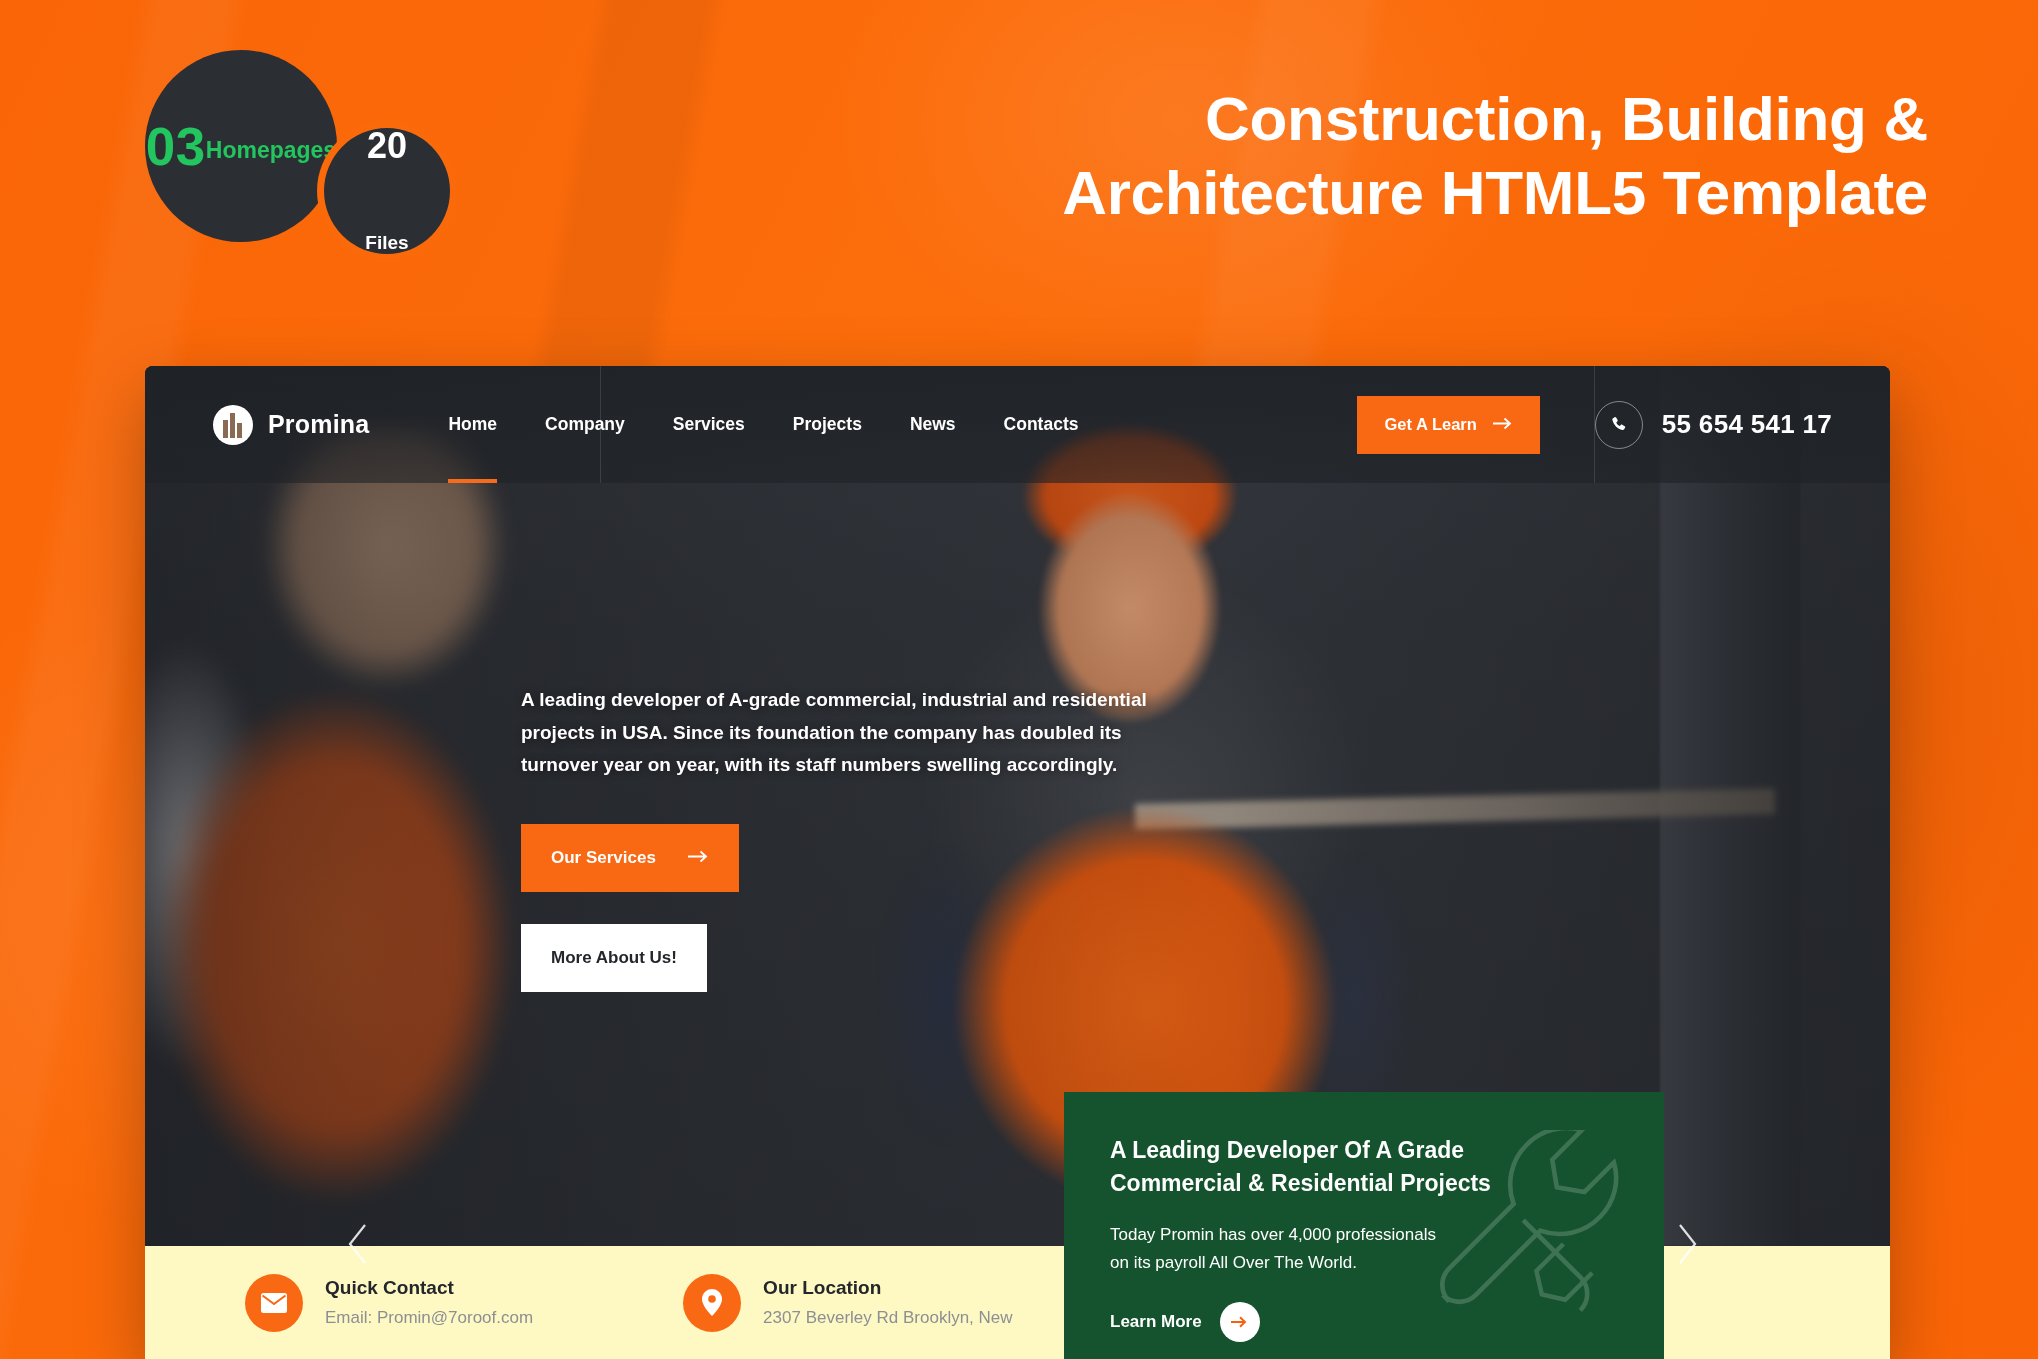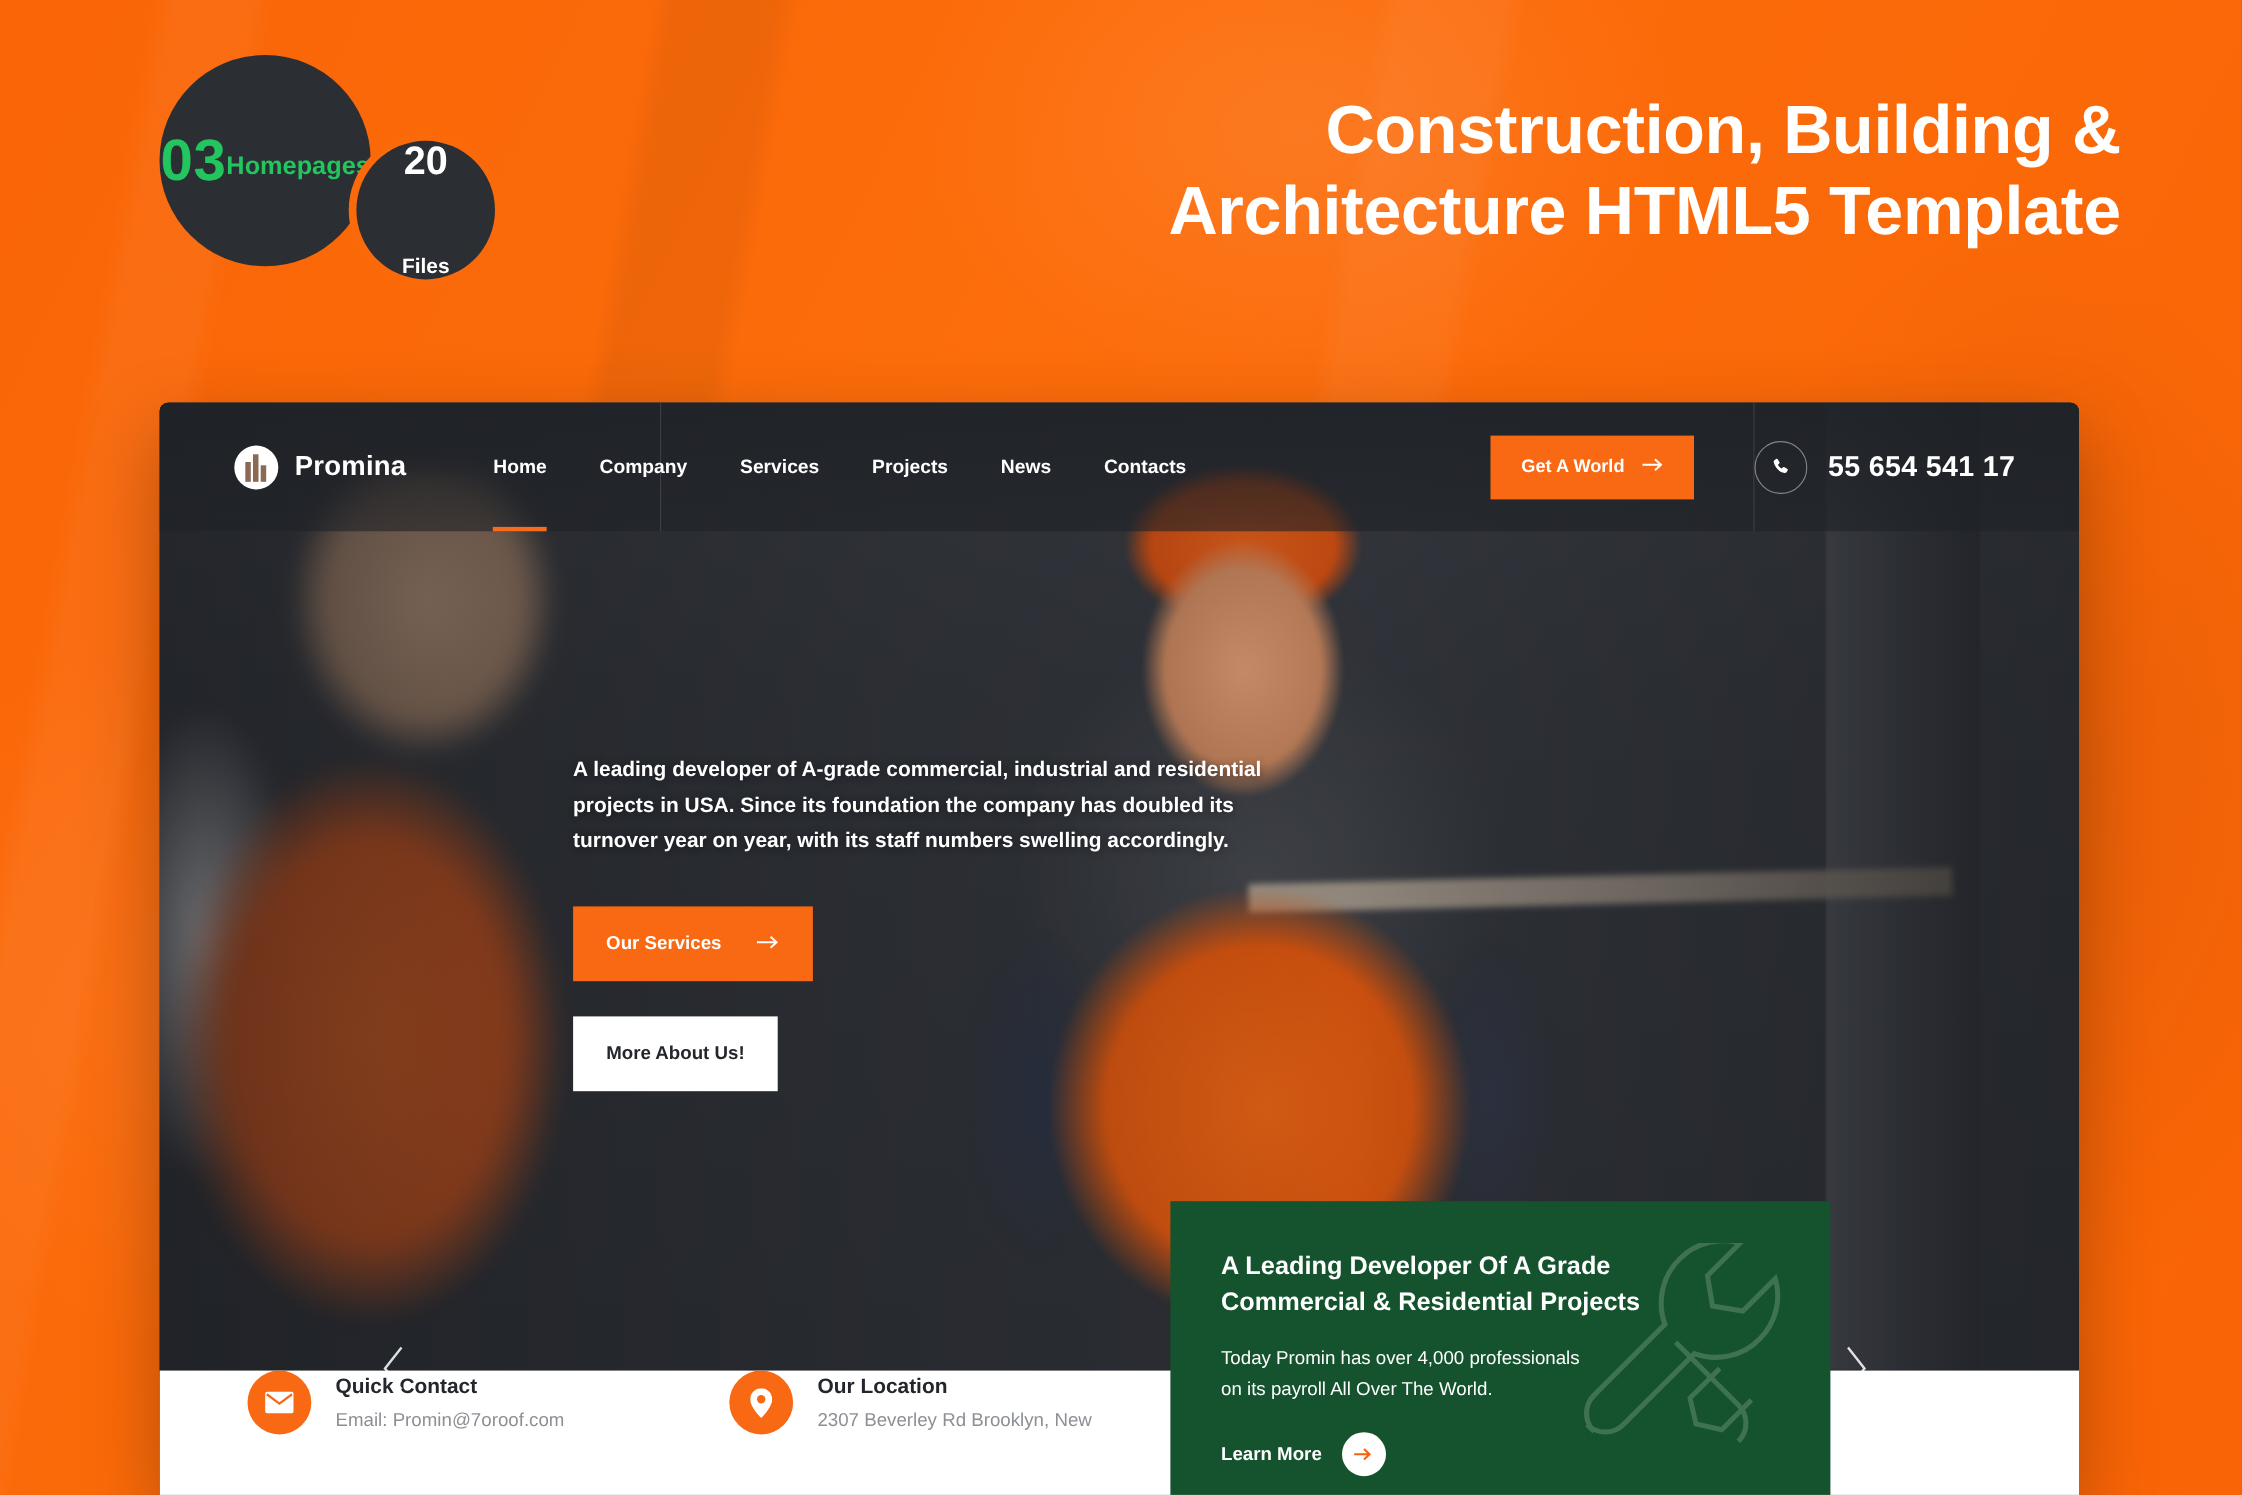--- a/index.html
+++ b/index.html
@@ -178,22 +178,22 @@
   .info-card p{ font-size:17px; line-height:1.62; margin-top:22px; position:relative; }
   .learn{ display:flex; align-items:center; gap:18px; margin-top:26px; cursor:pointer; position:relative; }
   .learn .txt{ font-size:17px; font-weight:bold; }
   .learn .circ{
     width:40px; height:40px; border-radius:50%; background:#fff; color:#F8600B;
     display:flex; align-items:center; justify-content:center;
   }
 
   
   .contact-strip{
-    position:absolute; left:0; right:0; top:880px; height:113px; background:#ffffff; z-index:3;
-    display:flex; align-items:flex-start; padding-left:80px; gap:150px;
+    position:absolute; left:0; right:0; top:880px; height:113px; background:#fef9c3; z-index:3;
+    display:flex; align-items:center; padding-left:100px; gap:150px;
   }
   .contact-item{ display:flex; align-items:center; gap:22px; }
   .contact-item .cicon{
     width:58px; height:58px; border-radius:50%; background:#F96813; color:#fff;
     display:flex; align-items:center; justify-content:center; flex:0 0 auto;
   }
   .contact-item .ctitle{ font-size:19px; font-weight:bold; color:#23262B; }
   .contact-item .ctext{ font-size:17px; color:#8C8F94; margin-top:9px; }
 </style>
 </head>
@@ -250,21 +250,21 @@
     <nav class="menu">
       <a href="#" class="active">Home</a>
       <a href="#">Company</a>
       <a href="#">Services</a>
       <a href="#">Projects</a>
       <a href="#">News</a>
       <a href="#">Contacts</a>
     </nav>
 
     <button class="quote-btn">
-      <span>Get A World</span>
+      <span>Get A Learn</span>
       <span>
         <svg width="19" height="13" viewBox="0 0 19 13">
             <path d="M0 6.5h16M11.5 1.5L17 6.5l-5.5 5" fill="none" stroke="#fff" stroke-width="1.8"></path>
           </svg>
       </span>
     </button>
 
     <div class="phone">
       <span class="ring">
         <svg width="20" height="20" viewBox="0 0 20 20" fill="#fff">

